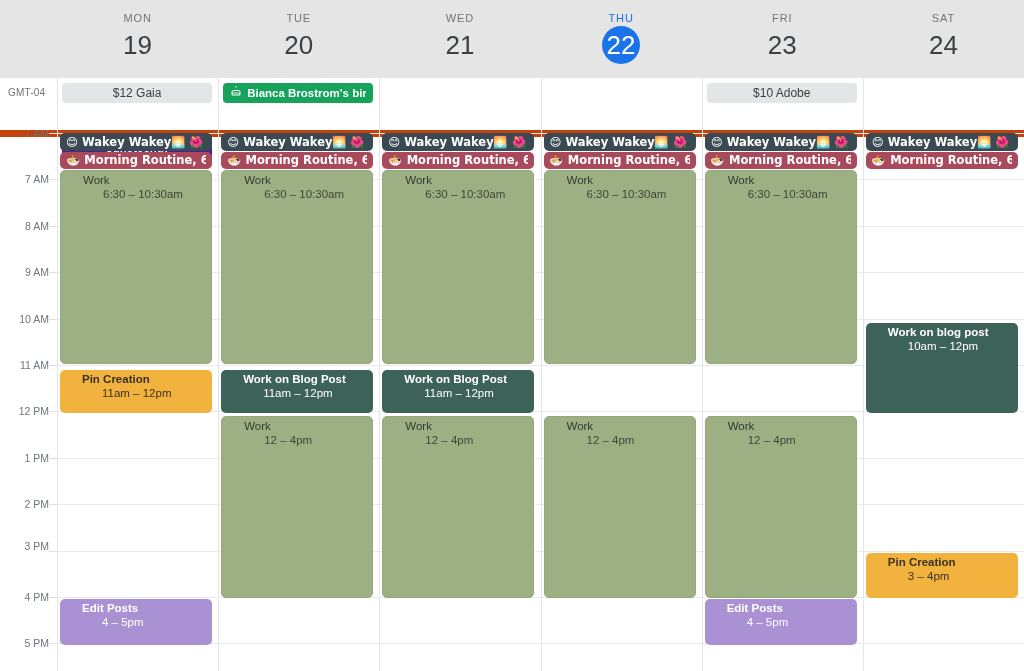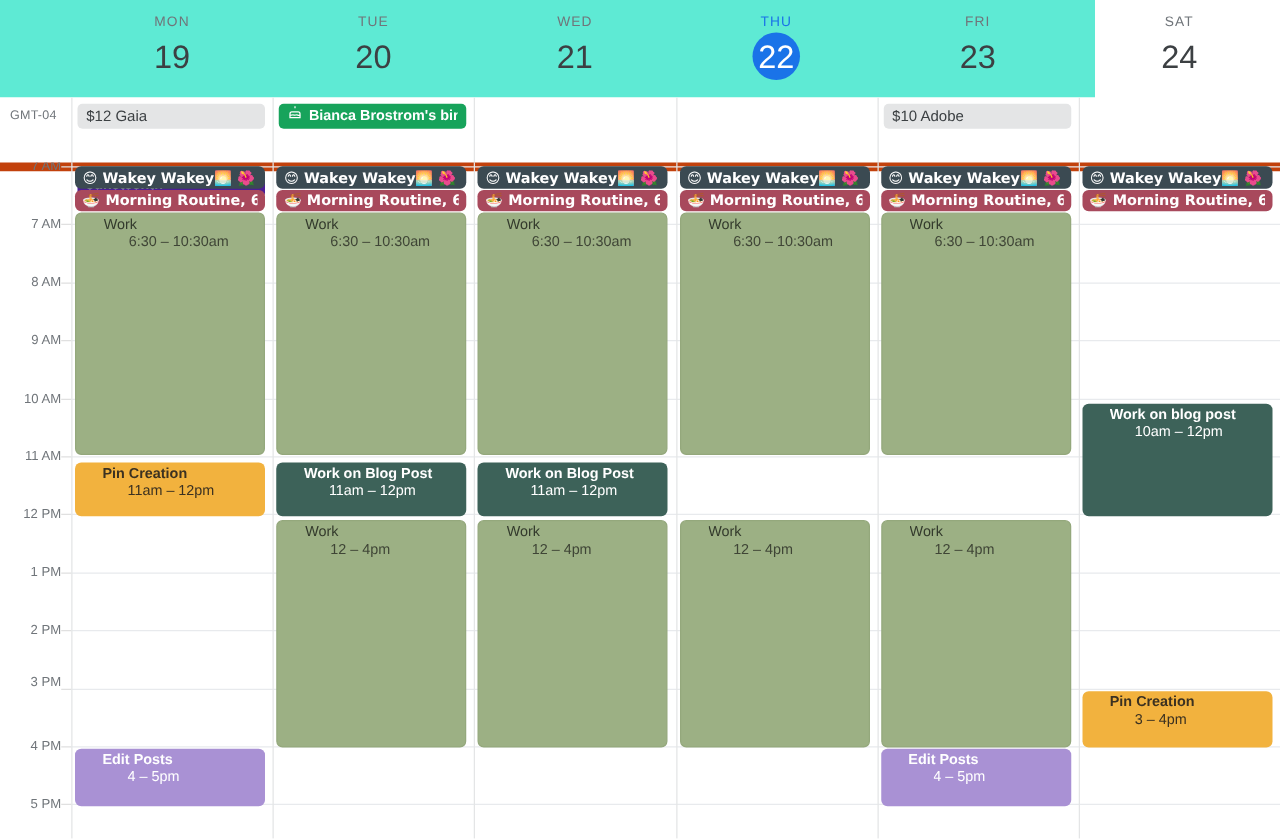--- a/index.html
+++ b/index.html
@@ -6,21 +6,21 @@
   body{
     width:1024px;height:671px;overflow:hidden;
     background:#ffffff;
     font-family:"Liberation Sans","DejaVu Sans",sans-serif;
     -webkit-font-smoothing:antialiased;
     color:#3c4043;
   }
   .cal{position:relative;width:1024px;height:671px;}
 
   
-  .header{position:absolute;left:0;top:0;width:876px;height:78px;background:#5eead4;}
+  .header{position:absolute;left:0;top:0;width:1024px;height:78px;background:#e5e5e5;}
   .hdr-gutter{position:absolute;left:0;top:0;width:57px;height:78px;}
   .daycols{position:absolute;left:57px;top:0;right:0;height:78px;}
   .dayhead{position:absolute;top:0;height:78px;text-align:center;}
   .dow{margin-top:12px;font-size:11px;letter-spacing:.9px;color:#70757a;font-weight:500;}
   .dnum{margin-top:2px;font-size:26px;font-weight:400;color:#3c4043;line-height:38px;}
   .dayhead.today .dow{color:#1a73e8;}
   .dayhead.today .dnum{
     color:#ffffff;background:#1a73e8;width:38px;height:38px;border-radius:50%;
     margin:2px auto 0;line-height:38px;
   }
@@ -29,21 +29,21 @@
   .allday{position:absolute;left:0;top:78px;width:1024px;height:52px;background:#fff;
           border-bottom:7px solid #c2410c;}
   .tzlabel{position:absolute;left:8px;top:9px;font-size:10px;color:#70757a;letter-spacing:.2px;}
   .allday-cols{position:absolute;left:57px;top:0;right:0;height:52px;}
   .adcol{position:absolute;top:0;height:52px;border-left:1px solid #e4e5e6;box-sizing:border-box;}
   .adcol:first-child{border-left:1px solid #e4e5e6;}
   .chip{
     position:absolute;left:4px;right:6px;height:20px;border-radius:4px;
     font-size:11.5px;font-weight:700;line-height:20px;
     padding:0 7px;box-sizing:border-box;overflow:hidden;white-space:nowrap;
-    display:flex;align-items:center;
+    display:flex;align-items:center;justify-content:center;
   }
   .chip .lbl{overflow:hidden;text-overflow:clip;white-space:nowrap;}
   .chip.gray{background:#e4e5e6;color:#3c4043;font-weight:400;font-size:12px;}
   .chip.greenfill{background:#17a35b;color:#fff;}
   .chip.greendark{background:#4c1d95;color:#fff;margin-top:32px;}
   .cake{display:inline-block;width:12px;height:12px;margin-right:5px;flex:0 0 auto;}
 
   
   .gridwrap{position:absolute;left:0;top:130px;width:1024px;height:541px;overflow:hidden;}
   .timegutter{position:absolute;left:0;top:0;width:57px;height:541px;}

